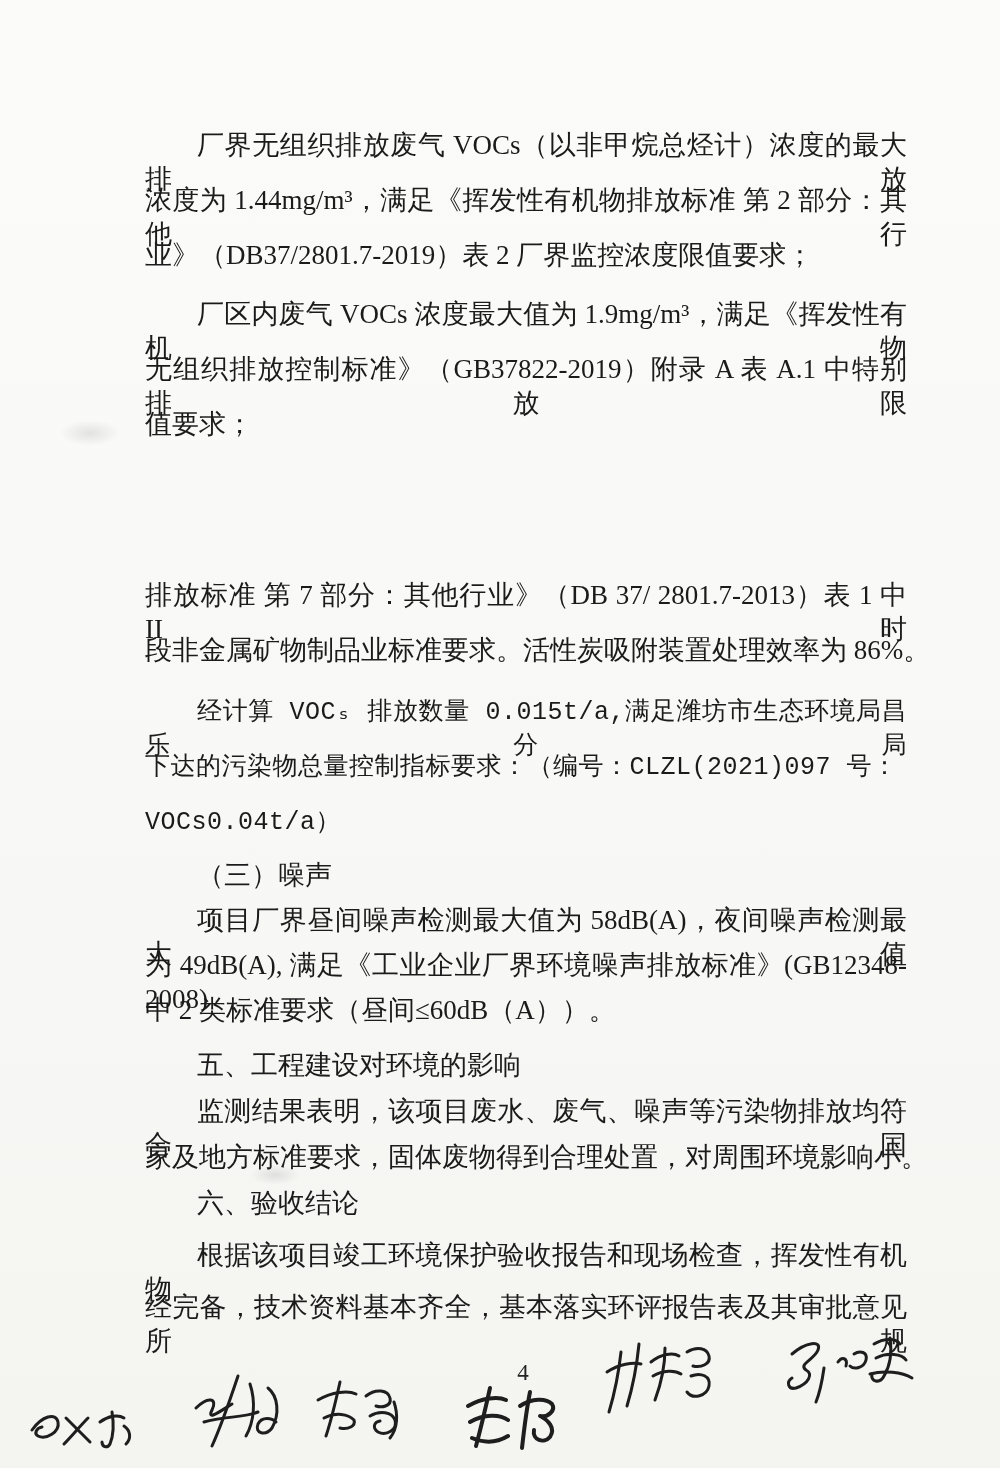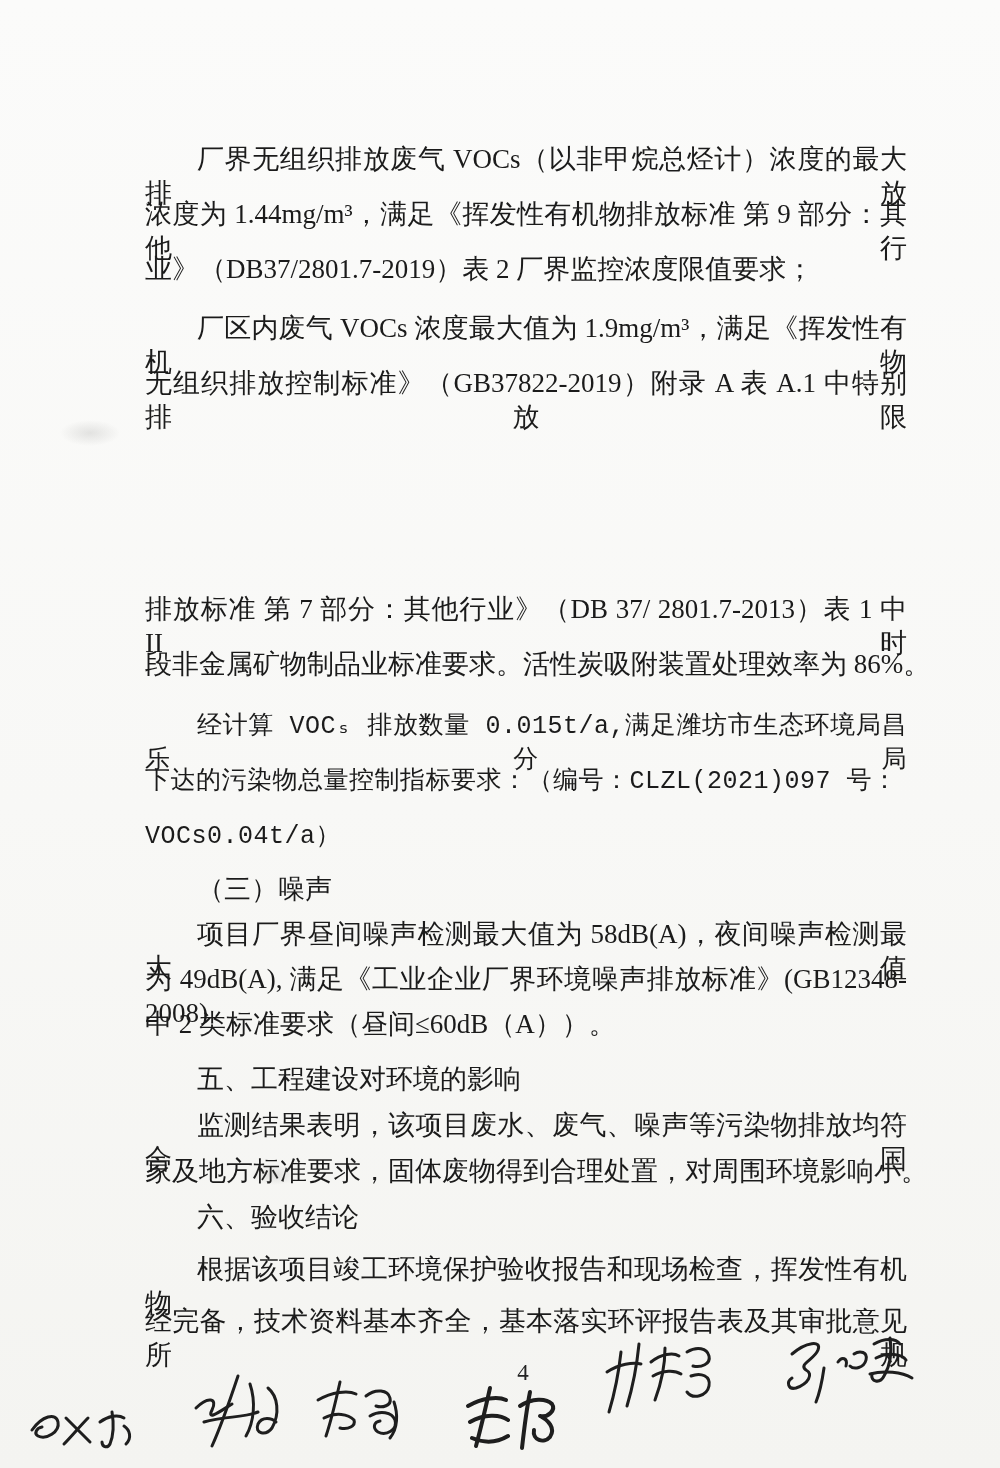--- a/index.html
+++ b/index.html
@@ -16,21 +16,20 @@
     color:#1b1b1b;
   }
   .ln {
     position:absolute;
     left:145px;
     width:762px;
     font-size:27px;
     line-height:34px;
     color:#1b1b1b;
     white-space:nowrap;
-    margin-top:14px;
   }
   .jf {
     white-space:normal;
     text-align:justify;
     text-align-last:justify;
   }
   .ind { text-indent:52px; }
   .mono {
     font-family:Liberation Mono, monospace;
     font-size:25px;
@@ -59,25 +58,26 @@
     background:radial-gradient(closest-side, rgba(120,120,118,.18), rgba(120,120,118,0));
     border-radius:50%;
   }
 </style>
 </head>
 <body>
 
 <div class="page">
 
   <div class="ln ind jf" style="top:128px">厂界无组织排放废气 VOCs（以非甲烷总烃计）浓度的最大排放</div>
-  <div class="ln jf" style="top:183px">浓度为 1.44mg/m³，满足《挥发性有机物排放标准 第 9 部分：其他行</div>
+  <div class="ln jf" style="top:183px">浓度为 1.44mg/m³，满足《挥发性有机物排放标准 第 2 部分：其他行</div>
   <div class="ln" style="top:238px">业》（DB37/2801.7-2019）表 2 厂界监控浓度限值要求；</div>
 
   <div class="ln ind jf" style="top:297px">厂区内废气 VOCs 浓度最大值为 1.9mg/m³，满足《挥发性有机物</div>
   <div class="ln jf" style="top:352px">无组织排放控制标准》（GB37822-2019）附录 A 表 A.1 中特别排放限</div>
+  <div class="ln" style="top:407px">值要求；</div>
 
   <div class="ln jf" style="top:578px">排放标准 第 7 部分：其他行业》（DB 37/ 2801.7-2013）表 1 中 II 时</div>
   <div class="ln" style="top:633px">段非金属矿物制品业标准要求。活性炭吸附装置处理效率为 86%。</div>
 
   <div class="ln ind jf mono" style="top:696px">经计算 VOCₛ 排放数量 0.015t/a,满足潍坊市生态环境局昌乐分局</div>
   <div class="ln mono" style="top:751px">下达的污染物总量控制指标要求：（编号：CLZL(2021)097 号：</div>
   <div class="ln mono" style="top:806px">VOCs0.04t/a）</div>
 
   <div class="ln ind" style="top:858px">（三）噪声</div>
 

